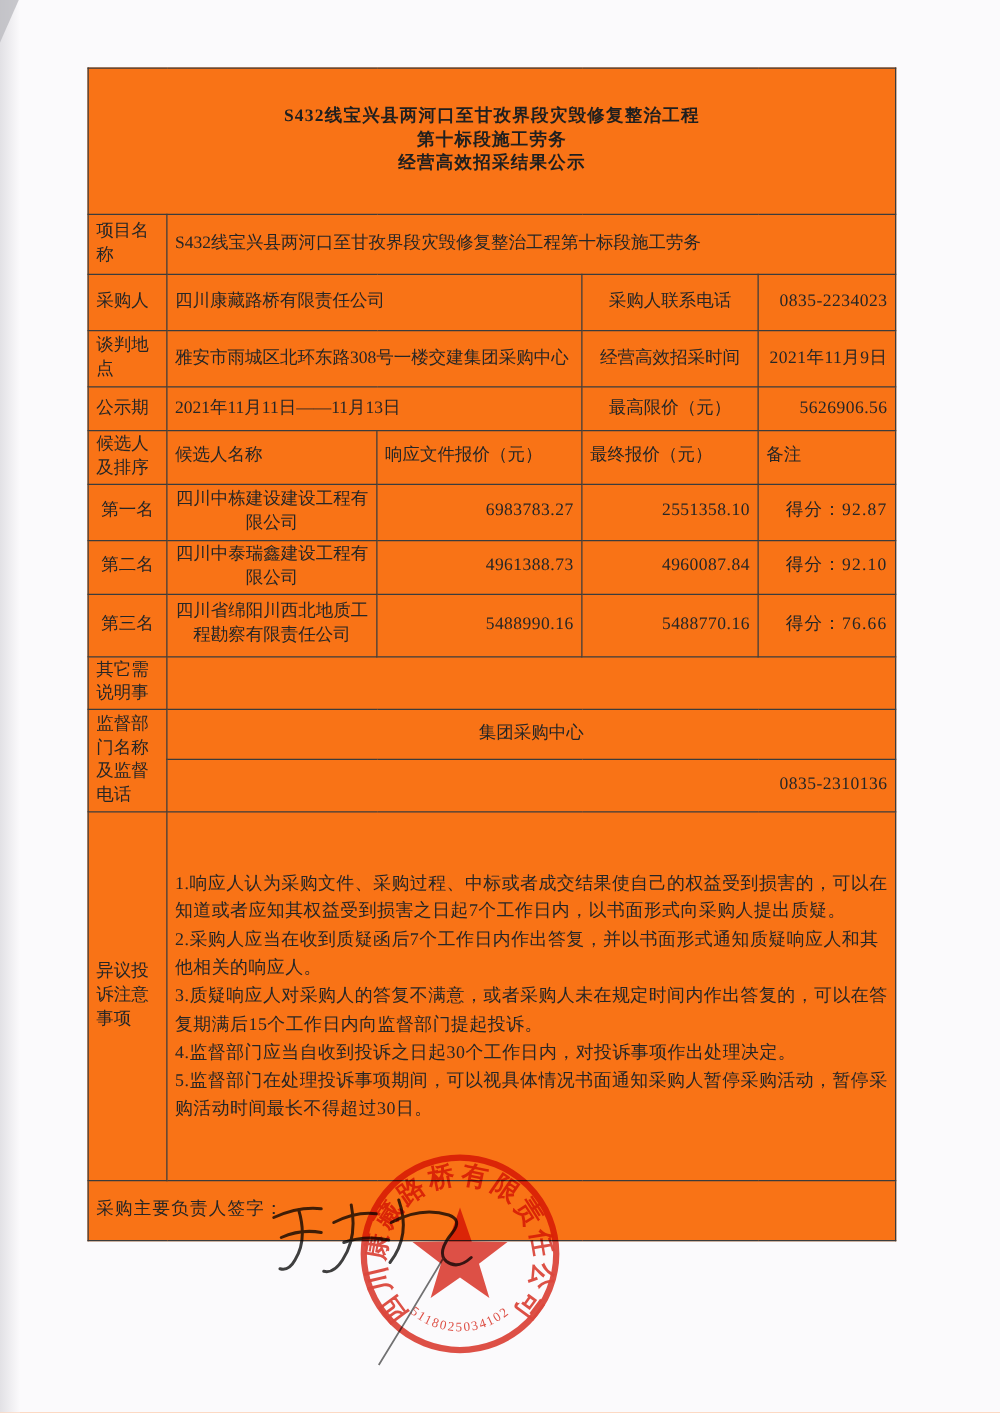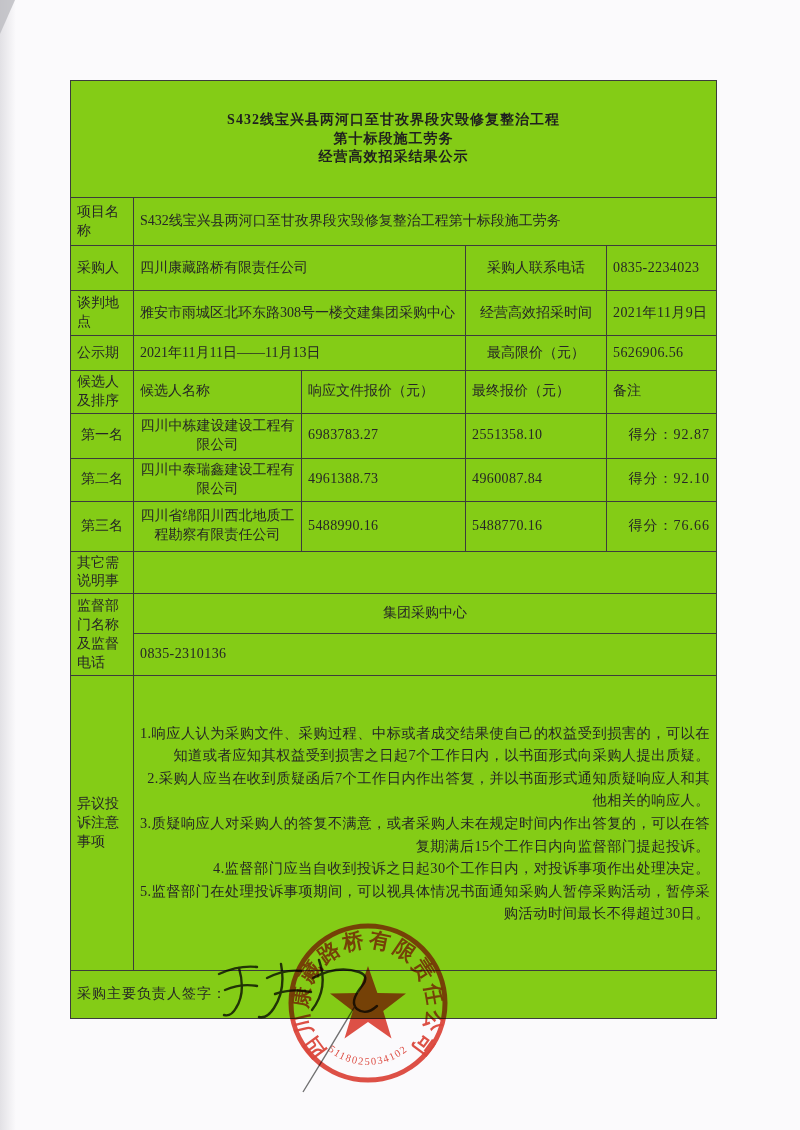--- a/index.html
+++ b/index.html
@@ -16,44 +16,44 @@
     background:linear-gradient(to right,#e2e1e5,#fbfafc);
     pointer-events:none;
   }
   .corner-notch{
     position:absolute;left:0;top:0;width:0;height:0;
     border-left:15px solid #bcbbc0;border-bottom:34px solid transparent;
     opacity:.8;
   }
   
   table.doc{
-    position:absolute;left:70px;top:80px;
+    position:absolute;left:70px;top:54px;
     width:646px;table-layout:fixed;
     border-collapse:collapse;
-    background:#84cc16;
+    background:#f97316;
   }
   table.doc td{
     border:1.6px solid #3c3c3c;
     padding:2px 6px;
     font-size:14px;
     line-height:1.35;
     word-break:break-all;
     vertical-align:middle;
   }
   td.title-cell{
     text-align:center;font-weight:bold;font-size:19px;line-height:34px;
     letter-spacing:1px;color:#1f1f1f;
   }
   td.lbl{padding:2px 4px 2px 5px;}
   td.ctr{text-align:center;}
   td.val{padding-left:10px;}
-  td.num{text-align:left;font-size:13.5px;letter-spacing:.4px;font-family:Liberation Serif, serif;}
+  td.num{text-align:right;font-size:13.5px;letter-spacing:.4px;font-family:Liberation Serif, serif;}
   td.hdr{}
   td.remark{text-align:right;letter-spacing:1px;}
-  td.longtext{padding:6px 10px 6px 12px;text-align:right;}
+  td.longtext{padding:6px 10px 6px 12px;}
   .cl-item{font-size:14.3px;line-height:1.58;letter-spacing:.4px;}
   td.sig-cell{font-size:15px;padding-left:8px;letter-spacing:1px;}
   
   .stamp{
     position:absolute;left:268px;top:903px;width:200px;height:200px;
     mix-blend-mode:multiply;opacity:.92;
     pointer-events:none;
   }
   .stamp svg{display:block;}
   

